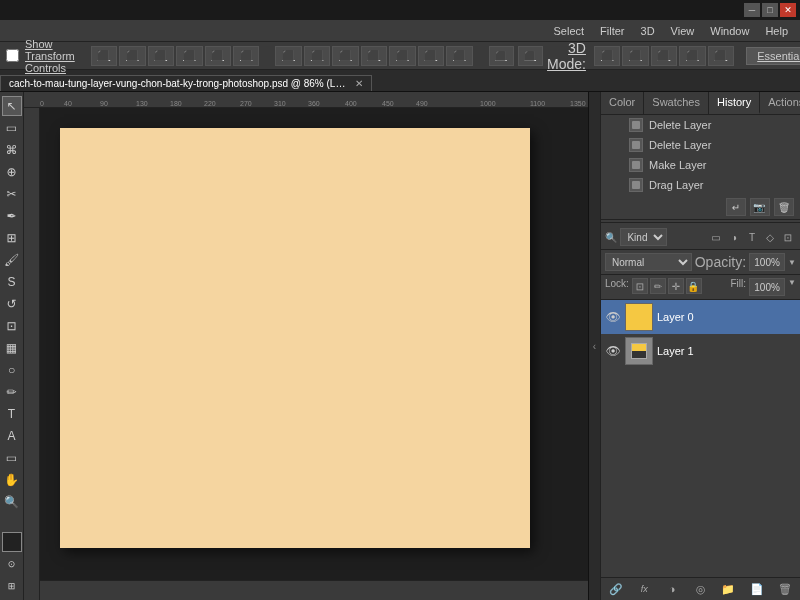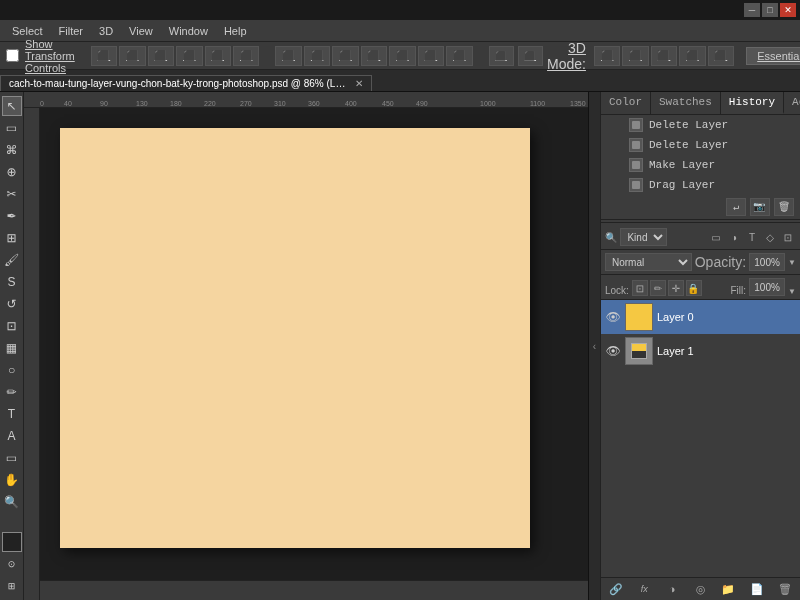--- a/index.html
+++ b/index.html
@@ -6,21 +6,21 @@
     body { width: 800px; height: 600px; overflow: hidden; background: #2b2b2b; font-family: 'Arial', sans-serif; font-size: 11px; color: #ccc; user-select: none; }
 
     
     #title-bar { height: 20px; background: #1a1a1a; display: flex; align-items: center; justify-content: flex-end; padding: 0 4px; }
     #title-bar .win-btn { width: 16px; height: 14px; margin-left: 2px; display: flex; align-items: center; justify-content: center; font-size: 9px; cursor: pointer; }
     #title-bar .win-btn.minimize { background: #555; }
     #title-bar .win-btn.maximize { background: #555; }
     #title-bar .win-btn.close { background: #c0392b; color: #fff; }
 
     
-    #menu-bar { height: 22px; background: #3c3c3c; display: flex; align-items: center; padding: 0 4px; border-bottom: 1px solid #222; }
+    #menu-bar { height: 22px; background: #3c3c3c; display: flex; align-items: center; padding: 0 4px; border-bottom: 1px solid #222; justify-content: flex-end; }
     #menu-bar span { padding: 2px 8px; font-size: 11px; color: #ccc; cursor: pointer; }
 
     
     #options-bar { height: 28px; background: #3a3a3a; display: flex; align-items: center; padding: 0 6px; border-bottom: 1px solid #222; gap: 4px; text-decoration: underline; }
     #options-bar .opt-btn { background: #4a4a4a; border: 1px solid #555; color: #ccc; padding: 2px 6px; font-size: 10px; cursor: pointer; height: 20px; display: flex; align-items: center; }
     #options-bar .separator { width: 1px; height: 20px; background: #555; margin: 0 4px; }
     #options-bar .transform-label { font-size: 11px; color: #ccc; }
     #options-bar .mode-label { font-size: 14px; color: #ccc; margin-left: auto; text-align: right; }
     .essentials-btn { background: #555; border: 1px solid #666; color: #ccc; padding: 2px 10px; font-size: 11px; cursor: pointer; margin-left: 8px; }
 
@@ -51,21 +51,21 @@
 
     
     #collapse-btn { width: 12px; background: #2b2b2b; cursor: pointer; display: flex; align-items: center; justify-content: center; font-size: 10px; color: #888; border-left: 1px solid #111; }
 
     
     .panel-tabs { display: flex; background: #3a3a3a; border-bottom: 1px solid #222; }
     .panel-tab { padding: 4px 8px; font-size: 11px; color: #aaa; cursor: pointer; border-right: 1px solid #222; }
     .panel-tab.active { color: #fff; background: #3c3c3c; border-bottom: 2px solid #3c3c3c; }
 
     
-    #history-panel { flex: 0 0 auto; font-family: Liberation Mono, monospace; }
+    #history-panel { flex: 0 0 auto; }
     .history-item { display: flex; align-items: center; padding: 3px 8px; font-size: 11px; color: #ccc; gap: 6px; }
     .history-item .icon-box { width: 14px; height: 14px; background: #555; border: 1px solid #666; display: flex; align-items: center; justify-content: center; flex-shrink: 0; }
     .history-item .check { width: 14px; height: 14px; display: flex; align-items: center; justify-content: center; flex-shrink: 0; }
     .history-toolbar { display: flex; align-items: center; justify-content: flex-end; padding: 3px 6px; border-bottom: 1px solid #222; gap: 4px; }
     .history-toolbar .htool { width: 20px; height: 18px; background: #4a4a4a; border: 1px solid #555; display: flex; align-items: center; justify-content: center; font-size: 10px; cursor: pointer; color: #ccc; }
     .panel-divider { height: 1px; background: #222; margin: 2px 0; }
 
     
     #layers-panel { flex: 1; display: flex; flex-direction: column; overflow: hidden; }
     .layers-tabs { display: flex; background: #3a3a3a; border-bottom: 1px solid #222; }
@@ -78,21 +78,21 @@
     .filter-select { background: #4a4a4a; border: 1px solid #555; color: #ccc; font-size: 10px; height: 18px; padding: 0 2px; }
     .filter-icons { display: flex; gap: 2px; margin-left: auto; }
     .filter-icon-btn { width: 16px; height: 16px; display: flex; align-items: center; justify-content: center; font-size: 10px; color: #aaa; cursor: pointer; }
 
     .layers-blend { display: flex; align-items: center; padding: 3px 4px; border-bottom: 1px solid #222; gap: 3px; }
     .blend-select { background: #4a4a4a; border: 1px solid #555; color: #ccc; font-size: 10px; height: 18px; padding: 0 2px; flex: 1; }
     .opacity-label { font-size: 14px; color: #aaa; }
     .opacity-value { font-size: 10px; color: #ccc; background: #4a4a4a; border: 1px solid #555; width: 36px; height: 18px; display: flex; align-items: center; justify-content: center; }
     .opacity-arrow { font-size: 8px; color: #aaa; cursor: pointer; }
 
-    .layers-lock { display: flex; align-items: flex-end; padding: 3px 4px; border-bottom: 1px solid #222; gap: 3px; }
+    .layers-lock { display: flex; align-items: flex-start; padding: 3px 4px; border-bottom: 1px solid #222; gap: 3px; }
     .lock-label { font-size: 10px; color: #aaa; }
     .lock-icons { display: flex; gap: 2px; }
     .lock-icon-btn { width: 16px; height: 16px; background: #4a4a4a; border: 1px solid #555; display: flex; align-items: center; justify-content: center; font-size: 10px; color: #aaa; cursor: pointer; }
     .fill-label { font-size: 10px; color: #aaa; margin-left: auto; }
     .fill-value { font-size: 10px; color: #ccc; background: #4a4a4a; border: 1px solid #555; width: 36px; height: 18px; display: flex; align-items: center; justify-content: center; }
     .fill-arrow { font-size: 8px; color: #aaa; cursor: pointer; }
 
     .layers-list { flex: 1; overflow-y: auto; }
     .layer-item { display: flex; align-items: center; padding: 3px 4px; gap: 4px; cursor: pointer; }
     .layer-item.selected { background: #4a6fa5; }

